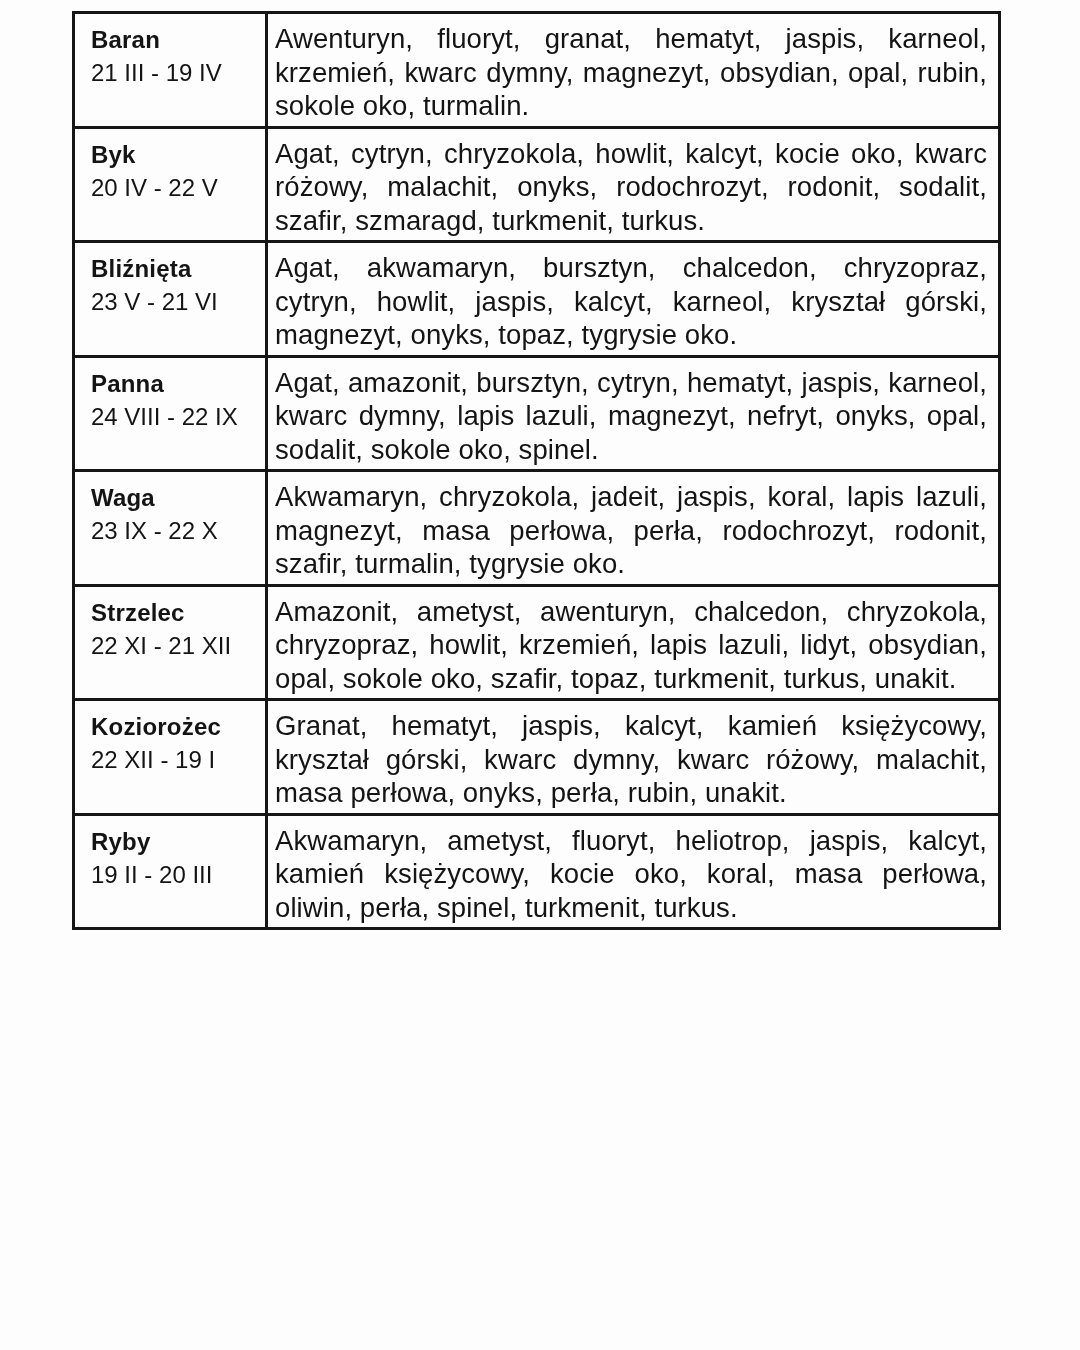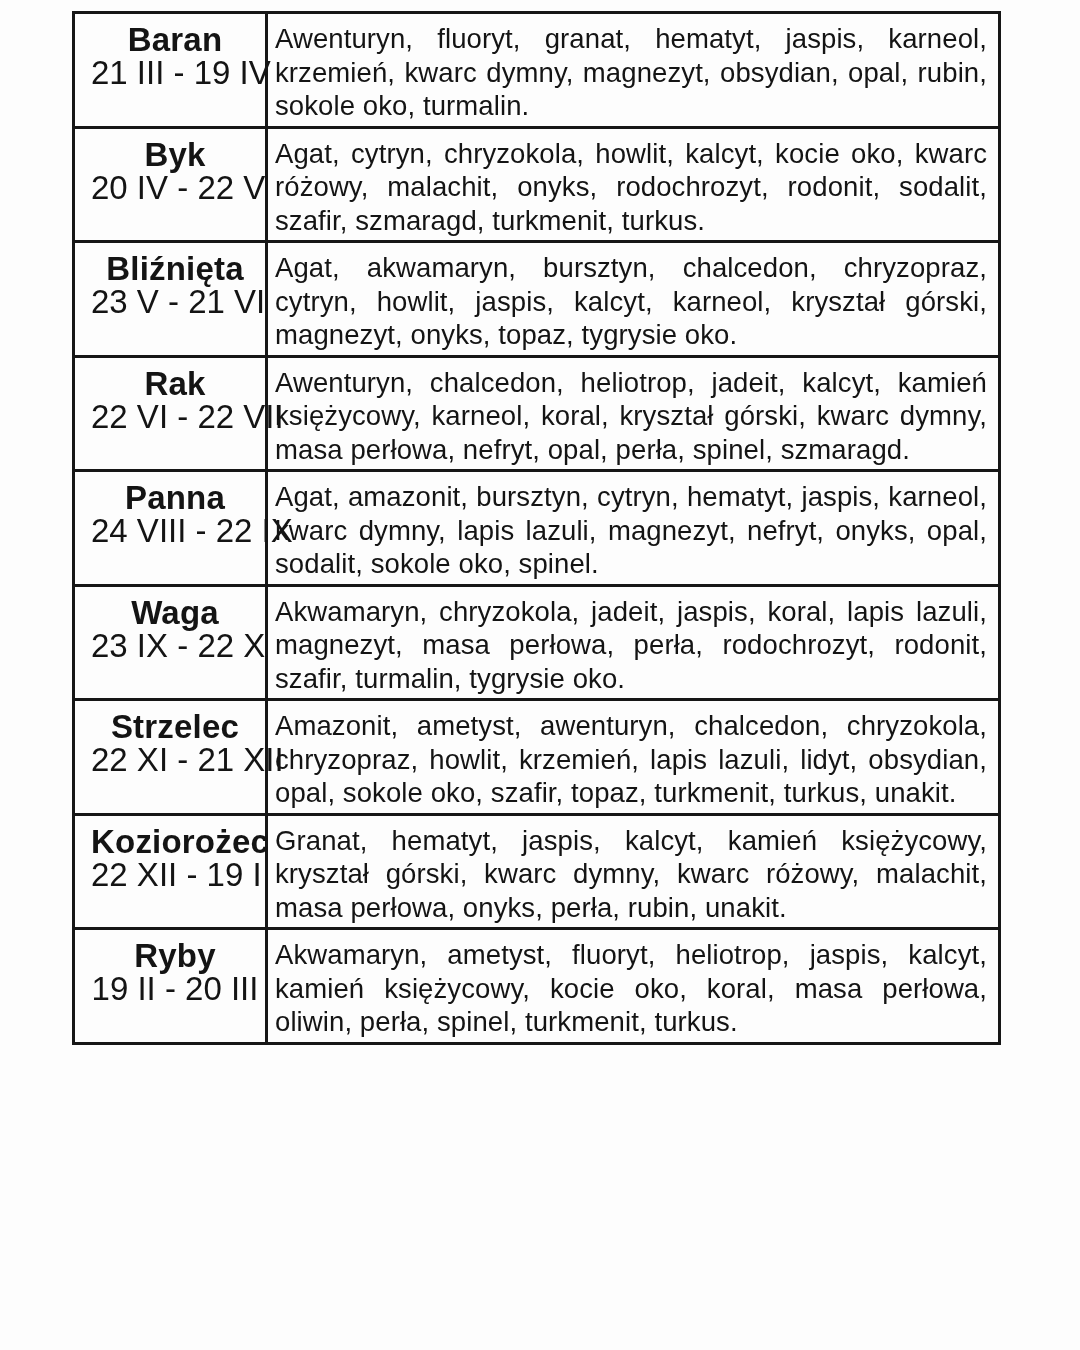--- a/index.html
+++ b/index.html
@@ -32,24 +32,23 @@
     table-layout: fixed;
   }
   table.zodiac td {
     border: 3px solid #161616;
     vertical-align: top;
     height: 95px;
   }
   td.sign-cell {
     width: 168px;
     padding: 9px 6px 2px 16px;
-    font-size: 33px;
+    font-size: 24px;
     line-height: 33px;
     white-space: nowrap;
-    text-align: center;
   }
   .sign-name {
     font-weight: 700;
     letter-spacing: 0.2px;
   }
   .sign-dates {
     font-weight: 400;
   }
   td.stones-cell {
     padding: 8px 11px 3px 7px;
@@ -89,29 +88,20 @@
   <tr>
     <td class="sign-cell">
       <div class="sign-name">Bliźnięta</div>
       <div class="sign-dates">23 V - 21 VI</div>
     </td>
     <td class="stones-cell">
       <span>Agat, akwamaryn, bursztyn, chalcedon, chryzopraz, cytryn, howlit, jaspis, kalcyt, karneol, kryształ górski, magnezyt, onyks, topaz, tygrysie oko.</span>
     </td>
   </tr>
 
-  <tr>
-    <td class="sign-cell">
-      <div class="sign-name">Rak</div>
-      <div class="sign-dates">22 VI - 22 VII</div>
-    </td>
-    <td class="stones-cell">
-      <span>Awenturyn, chalcedon, heliotrop, jadeit, kalcyt, kamień księżycowy, karneol, koral, kryształ górski, kwarc dymny, masa perłowa, nefryt, opal, perła, spinel, szmaragd.</span>
-    </td>
-  </tr>
 
 
   <tr>
     <td class="sign-cell">
       <div class="sign-name">Panna</div>
       <div class="sign-dates">24 VIII - 22 IX</div>
     </td>
     <td class="stones-cell">
       <span>Agat, amazonit, bursztyn, cytryn, hematyt, jaspis, karneol, kwarc dymny, lapis lazuli, magnezyt, nefryt, onyks, opal, sodalit, sokole oko, spinel.</span>
     </td>

